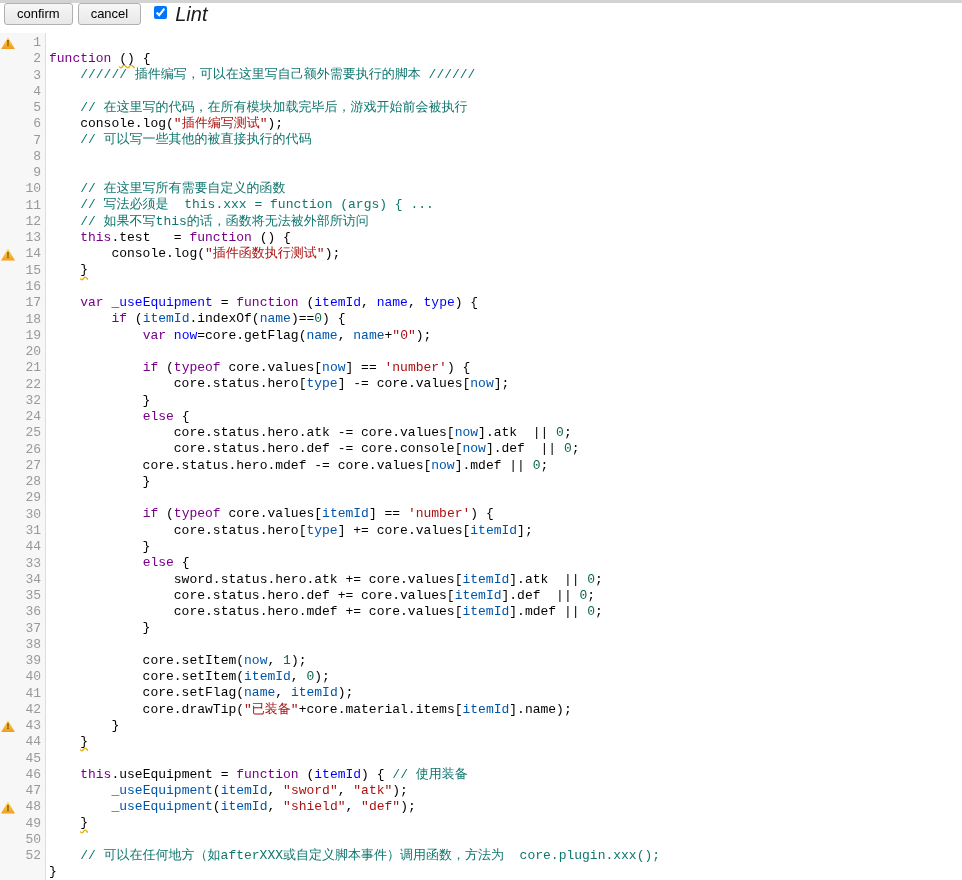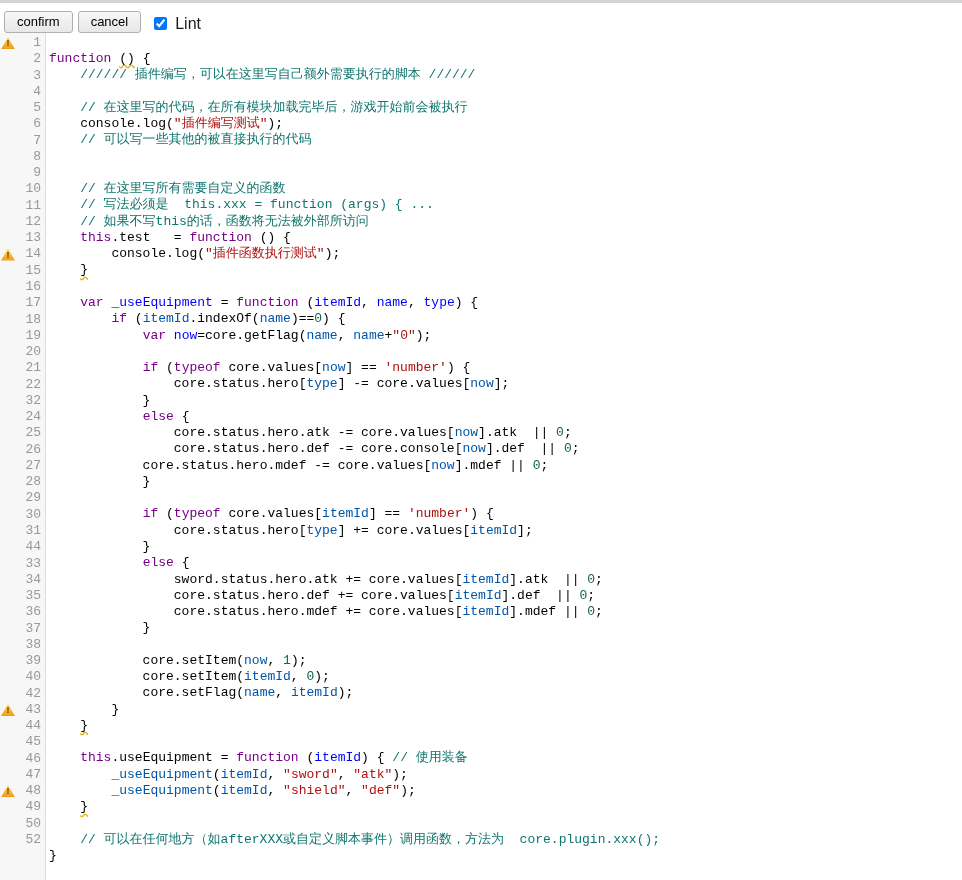--- a/index.html
+++ b/index.html
@@ -1,29 +1,29 @@
 <!DOCTYPE html>
 <html><head>
 <meta charset="utf-8">
 <style>
   html,body{margin:0;padding:0;}
   body{
     width:962px;height:880px;overflow:hidden;background:#fff;
     font-family:"Liberation Sans","DejaVu Sans",sans-serif;
   }
   .top-strip{height:3px;background:#d3d3d3;}
-  .toolbar{height:30px;display:flex;align-items:flex-end;padding-left:4px;background:#fff;}
+  .toolbar{height:30px;display:flex;align-items:flex-start;padding-left:4px;background:#fff;}
   .btn{
     font-family:"Liberation Sans",sans-serif;font-size:13px;color:#000;
     background:linear-gradient(#f7f7f7,#e8e8e8);
     border:1px solid #b0b0b0;border-radius:3px;
     padding:3px 12px;margin-right:5px;line-height:14px;
   }
   .lint-box{margin-left:8px;width:13px;height:13px;}
-  .lint-label{font-size:16px;color:#1a1a1a;margin-left:5px;}
+  .lint-label{font-size:20px;color:#1a1a1a;margin-left:5px;font-style:italic;}
 
   .editor{
     position:relative;height:847px;
     font-family:"Liberation Mono","DejaVu Sans Mono",monospace;
     font-size:13px;line-height:16.27px;
     color:#000;background:#fff;cursor:text;
   }
   .gutter-bg{
     position:absolute;left:0;top:0;bottom:0;width:45px;
     background:#f7f7f7;border-right:1px solid #ddd;
@@ -101,20 +101,21 @@
       <div class="line"><span class="marker"></span><span class="lnum">31</span><span class="gpad"></span><span class="codetext"><span class="tk-p">            }</span></span></div>
       <div class="line"><span class="marker"></span><span class="lnum">44</span><span class="gpad"></span><span class="codetext"><span class="tk-p">            </span><span class="tk-k">else</span><span class="tk-p"> {</span></span></div>
       <div class="line"><span class="marker"></span><span class="lnum">33</span><span class="gpad"></span><span class="codetext"><span class="tk-p">                sword.status.hero.atk += core.values[</span><span class="tk-v">itemId</span><span class="tk-p">].atk  || </span><span class="tk-n">0</span><span class="tk-p">;</span></span></div>
       <div class="line"><span class="marker"></span><span class="lnum">34</span><span class="gpad"></span><span class="codetext"><span class="tk-p">                core.status.hero.def += core.values[</span><span class="tk-v">itemId</span><span class="tk-p">].def  || </span><span class="tk-n">0</span><span class="tk-p">;</span></span></div>
       <div class="line"><span class="marker"></span><span class="lnum">35</span><span class="gpad"></span><span class="codetext"><span class="tk-p">                core.status.hero.mdef += core.values[</span><span class="tk-v">itemId</span><span class="tk-p">].mdef || </span><span class="tk-n">0</span><span class="tk-p">;</span></span></div>
       <div class="line"><span class="marker"></span><span class="lnum">36</span><span class="gpad"></span><span class="codetext"><span class="tk-p">            }</span></span></div>
       <div class="line"><span class="marker"></span><span class="lnum">37</span><span class="gpad"></span><span class="codetext"></span></div>
       <div class="line"><span class="marker"></span><span class="lnum">38</span><span class="gpad"></span><span class="codetext"><span class="tk-p">            core.setItem(</span><span class="tk-v">now</span><span class="tk-p">, </span><span class="tk-n">1</span><span class="tk-p">);</span></span></div>
       <div class="line"><span class="marker"></span><span class="lnum">39</span><span class="gpad"></span><span class="codetext"><span class="tk-p">            core.setItem(</span><span class="tk-v">itemId</span><span class="tk-p">, </span><span class="tk-n">0</span><span class="tk-p">);</span></span></div>
       <div class="line"><span class="marker"></span><span class="lnum">40</span><span class="gpad"></span><span class="codetext"><span class="tk-p">            core.setFlag(</span><span class="tk-v">name</span><span class="tk-p">, </span><span class="tk-v">itemId</span><span class="tk-p">);</span></span></div>
+      <div class="line"><span class="marker"></span><span class="lnum">41</span><span class="gpad"></span><span class="codetext"><span class="tk-p">            core.drawTip(</span><span class="tk-s">"已装备"</span><span class="tk-p">+core.material.items[</span><span class="tk-v">itemId</span><span class="tk-p">].name);</span></span></div>
       <div class="line"><span class="marker"></span><span class="lnum">42</span><span class="gpad"></span><span class="codetext"><span class="tk-p">        }</span></span></div>
       <div class="line"><span class="marker"><span class="tri">!</span></span><span class="lnum">43</span><span class="gpad"></span><span class="codetext"><span class="tk-p">    </span><span class="tk-p lint-line">}</span></span></div>
       <div class="line"><span class="marker"></span><span class="lnum">44</span><span class="gpad"></span><span class="codetext"></span></div>
       <div class="line"><span class="marker"></span><span class="lnum">45</span><span class="gpad"></span><span class="codetext"><span class="tk-p">    </span><span class="tk-k">this</span><span class="tk-p">.useEquipment = </span><span class="tk-k">function</span><span class="tk-p"> (</span><span class="tk-d">itemId</span><span class="tk-p">) { </span><span class="tk-c">// 使用装备</span></span></div>
       <div class="line"><span class="marker"></span><span class="lnum">46</span><span class="gpad"></span><span class="codetext"><span class="tk-p">        </span><span class="tk-v">_useEquipment</span><span class="tk-p">(</span><span class="tk-v">itemId</span><span class="tk-p">, </span><span class="tk-s">"sword"</span><span class="tk-p">, </span><span class="tk-s">"atk"</span><span class="tk-p">);</span></span></div>
       <div class="line"><span class="marker"></span><span class="lnum">47</span><span class="gpad"></span><span class="codetext"><span class="tk-p">        </span><span class="tk-v">_useEquipment</span><span class="tk-p">(</span><span class="tk-v">itemId</span><span class="tk-p">, </span><span class="tk-s">"shield"</span><span class="tk-p">, </span><span class="tk-s">"def"</span><span class="tk-p">);</span></span></div>
       <div class="line"><span class="marker"><span class="tri">!</span></span><span class="lnum">48</span><span class="gpad"></span><span class="codetext"><span class="tk-p">    </span><span class="tk-p lint-line">}</span></span></div>
       <div class="line"><span class="marker"></span><span class="lnum">49</span><span class="gpad"></span><span class="codetext"></span></div>
       <div class="line"><span class="marker"></span><span class="lnum">50</span><span class="gpad"></span><span class="codetext"><span class="tk-c">    // 可以在任何地方（如afterXXX或自定义脚本事件）调用函数，方法为  core.plugin.xxx();</span></span></div>
       <div class="line"><span class="marker"></span><span class="lnum">52</span><span class="gpad"></span><span class="codetext"><span class="tk-p">}</span></span></div>

